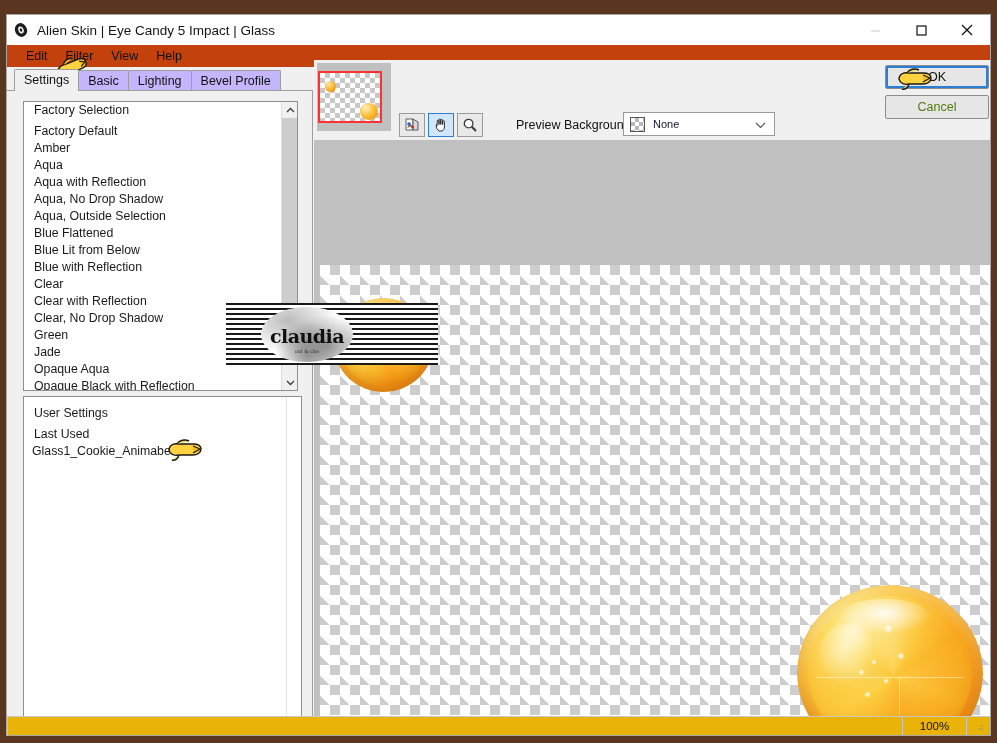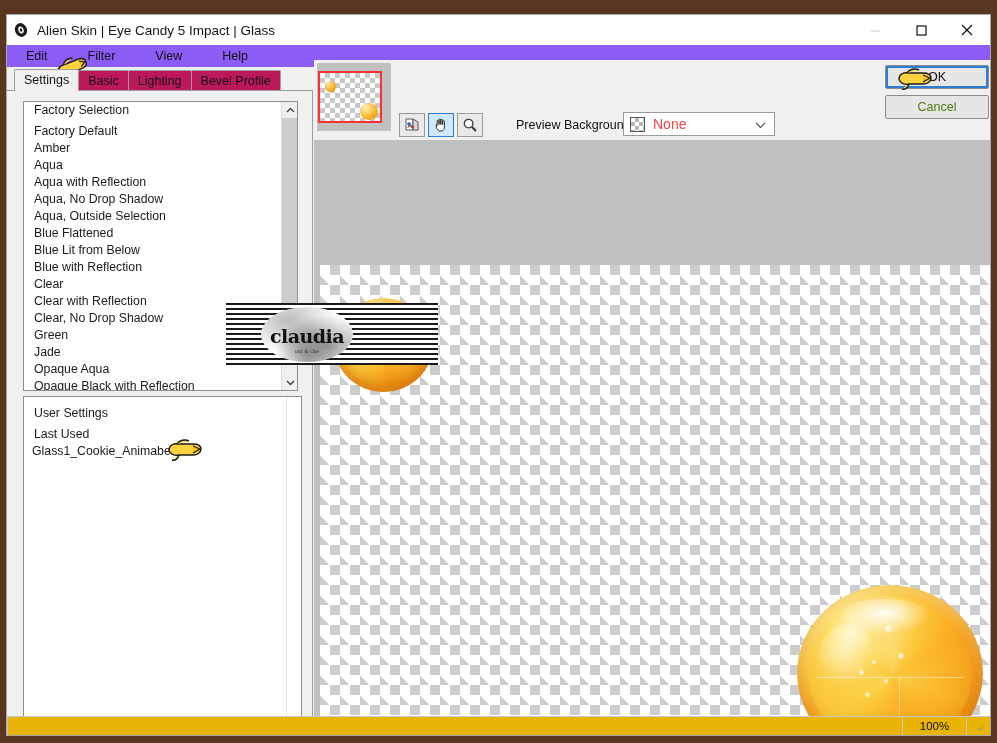--- a/index.html
+++ b/index.html
@@ -51,44 +51,43 @@
     width: 46px; height: 30px;
     display: flex; align-items: center; justify-content: center;
     background: #ffffff;
   }
   .win-btn svg { display: block; }
 
   
   #menubar {
     position: absolute; left: 0; top: 30px;
     width: 100%; height: 22px;
-    background: #8b5cf6;
+    background: #c2410c;
     display: flex; align-items: center;
     padding-left: 10px;
-    gap: 22px;
   }
   .menu-item {
     font-size: 12.5px; color: #111;
     padding: 2px 9px;
     white-space: nowrap;
   }
 
   
   #tabstrip {
     position: absolute; left: 0; top: 53px;
     width: 305px; height: 23px;
     display: flex; align-items: flex-end;
     padding-left: 7px;
   }
   .tab {
     font-size: 12.5px; color: #111;
     padding: 3px 9px 3px 9px;
     border: 1px solid #9e9e9e;
     border-bottom: none;
-    background: #be185d;
+    background: #c4b5fd;
     margin-right: -1px;
     position: relative;
     border-radius: 2px 2px 0 0;
     white-space: nowrap;
   }
   .tab.active {
     background: #f0f0f0;
     border-color: #9e9e9e;
     z-index: 3;
     padding-bottom: 4px;
@@ -208,21 +207,21 @@
   #pbg-swatch {
     width: 15px; height: 15px;
     margin-left: 6px;
     border: 1px solid #555;
     background-image:
       linear-gradient(45deg, #b8b8b8 25%, transparent 25%, transparent 75%, #b8b8b8 75%),
       linear-gradient(45deg, #b8b8b8 25%, #ffffff 25%, #ffffff 75%, #b8b8b8 75%);
     background-size: 8px 8px;
     background-position: 0 0, 4px 4px;
   }
-  #pbg-value { margin-left: 8px; font-size: 14px; color: #ef4444; }
+  #pbg-value { margin-left: 8px; font-size: 11px; color: #0f172a; }
   #pbg-arrow {
     position: absolute; right: 8px; top: 50%;
     transform: translateY(-50%);
   }
 
   #ok-cancel {
     position: absolute; right: 3px; top: 5px;
     width: 104px;
   }
   #ok-btn {

